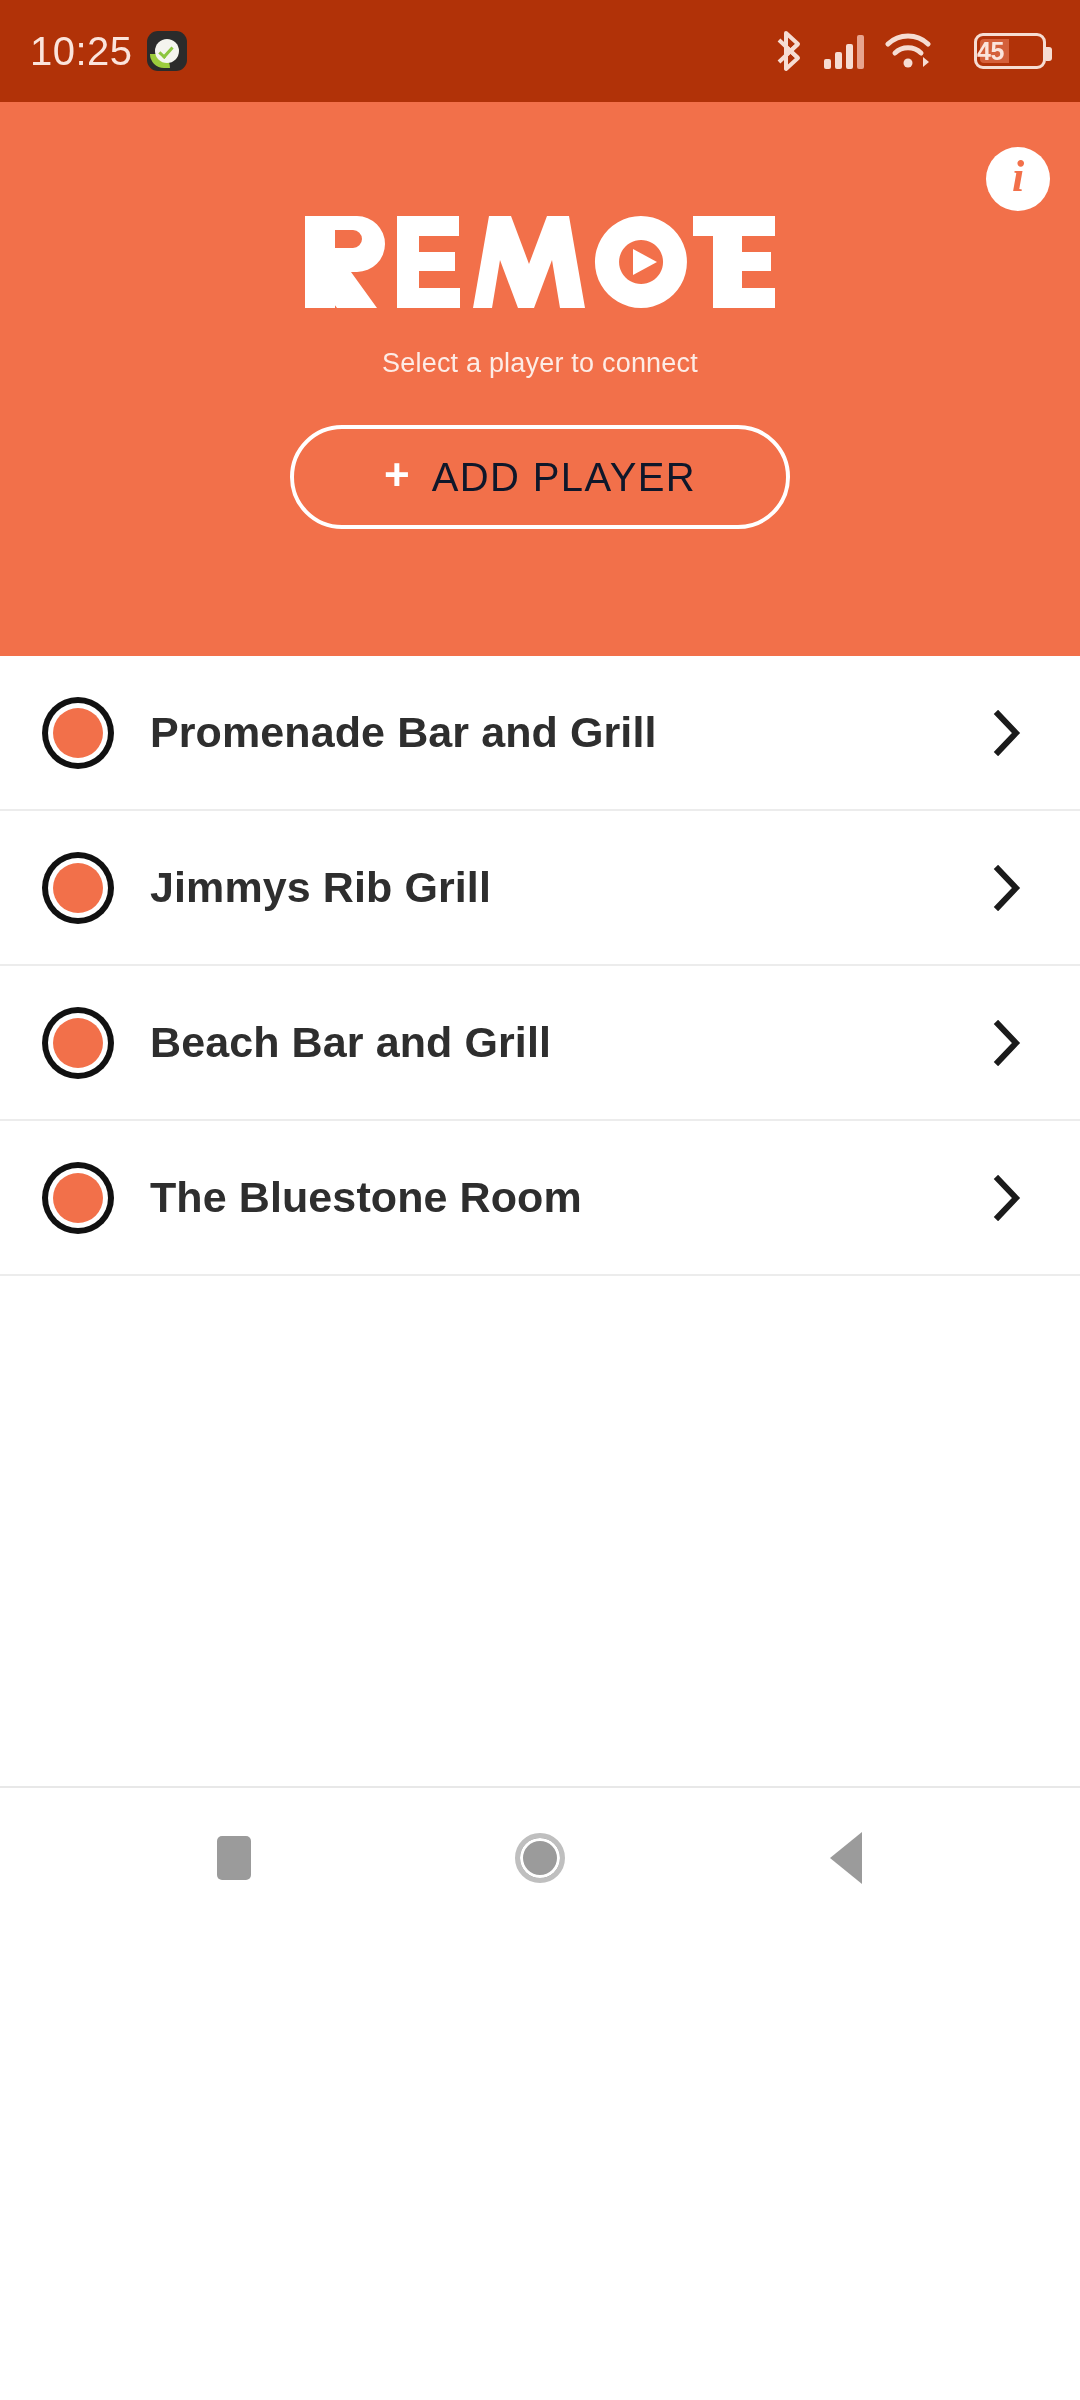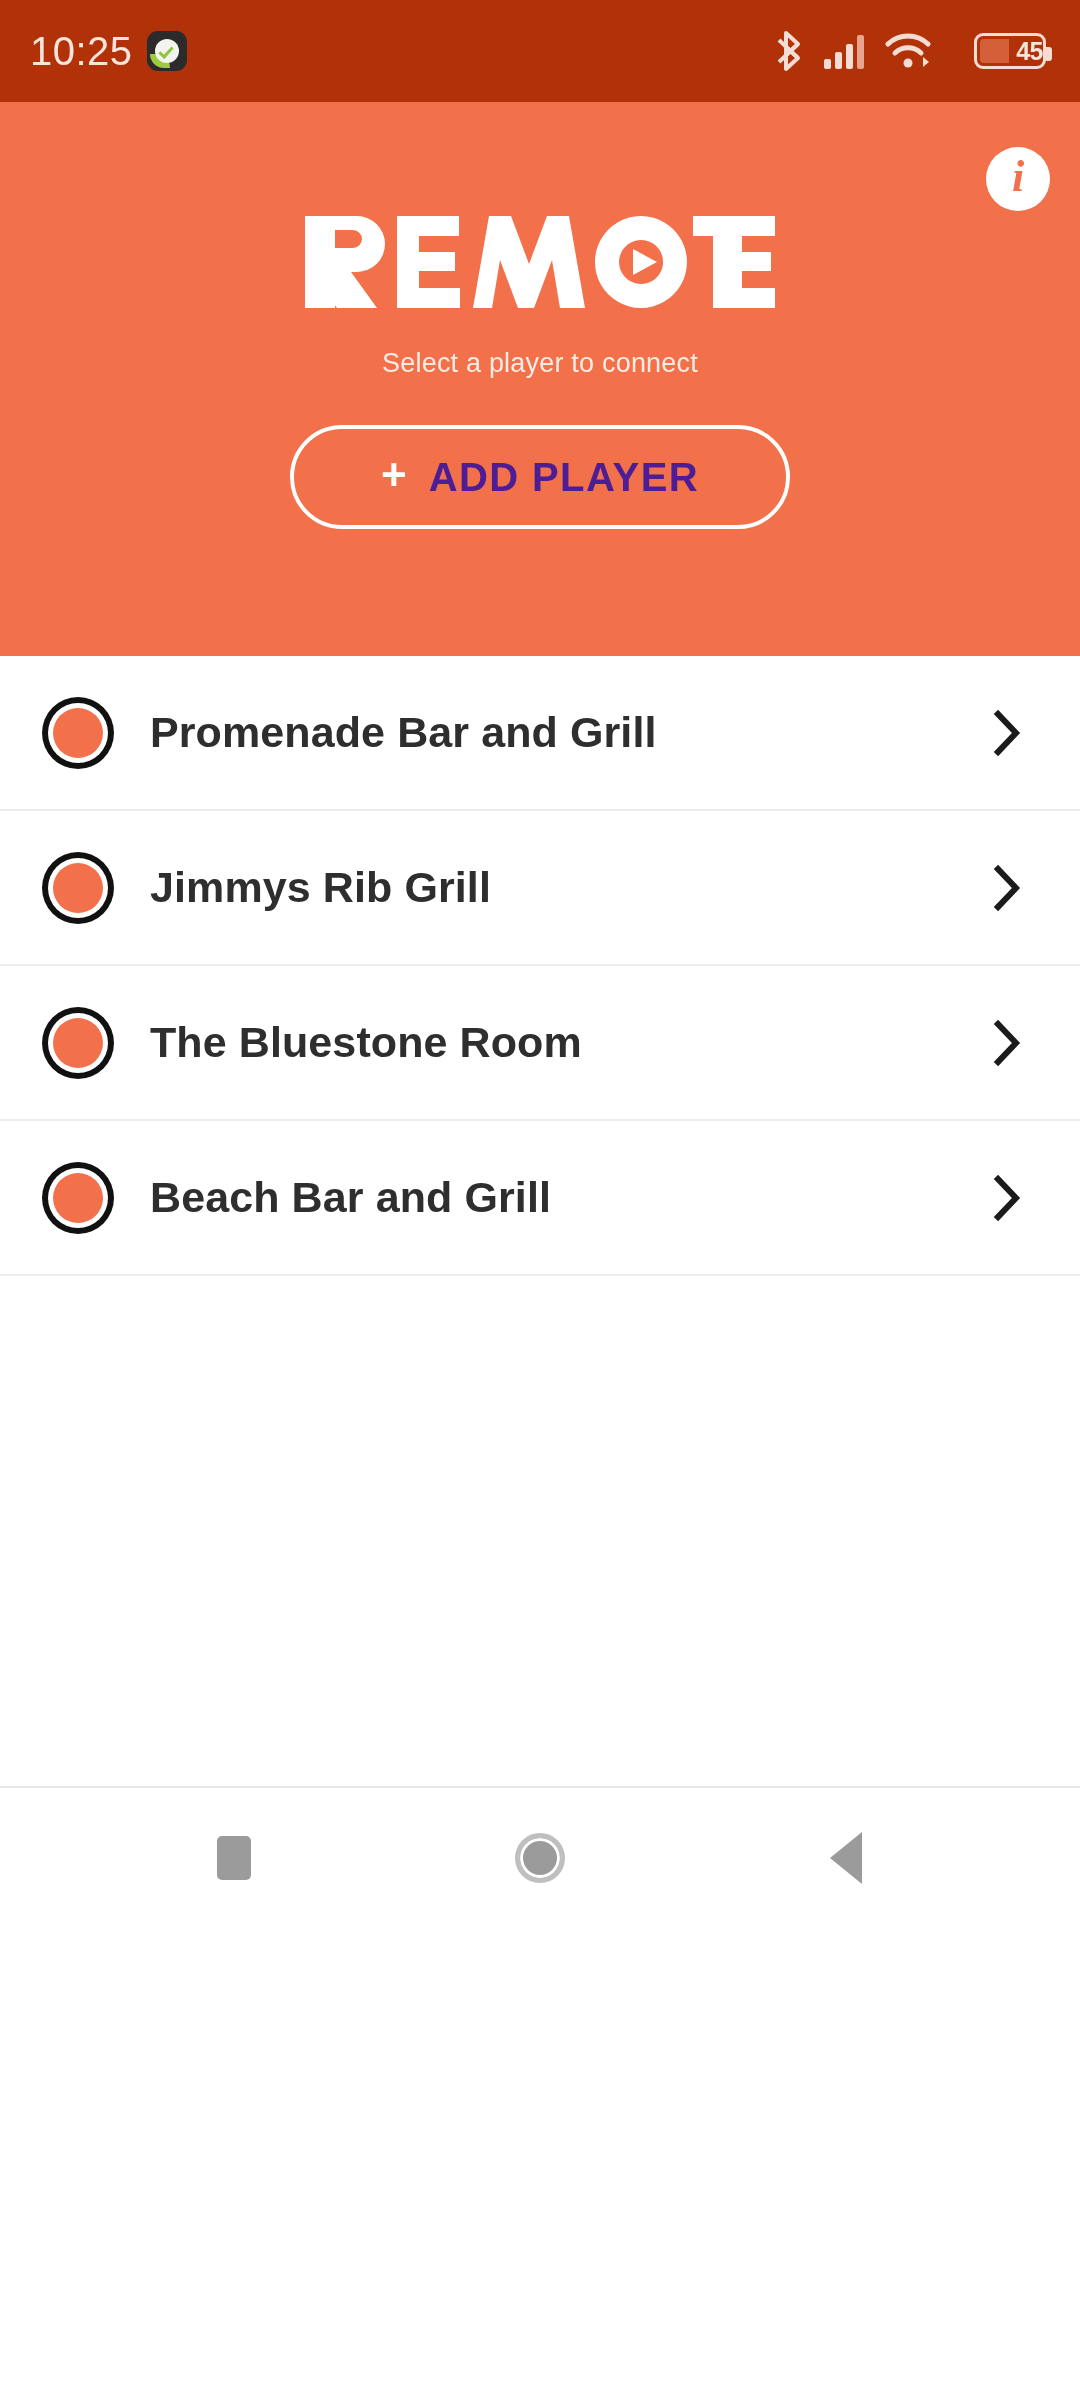--- a/index.html
+++ b/index.html
@@ -49,21 +49,21 @@
     border:3px solid #8cc63f; border-top:none; border-left:none;
     transform:rotate(42deg);
   }
   .status-right {
     margin-left:auto; display:flex; align-items:center; gap:17px;
   }
   .ic { display:block; }
   .batt {
     position:relative; width:72px; height:36px;
     border:3px solid #f6ddd3; border-radius:9px;
-    display:flex; align-items:center; justify-content:flex-end;margin-left:26px;
+    display:flex; align-items:center; justify-content:flex-start;margin-left:26px;
   }
   .batt::after {
     content:""; position:absolute; right:-9px; top:11px;
     width:6px; height:14px; background:#f6ddd3; border-radius:0 3px 3px 0;
   }
   .batt .fill {
     position:absolute; left:3px; top:3px; bottom:3px;
     width:44%; background:#d4603a; border-radius:4px 0 0 4px;
   }
   .batt .pct {
@@ -108,21 +108,21 @@
     border:4px solid #ffffff; border-radius:56px;
     background:transparent;
     display:flex; align-items:center; justify-content:center;
     gap:22px; cursor:pointer;
   }
   .add-btn .plus {
     color:#ffffff; font-size:44px; font-weight:700; line-height:1;
     transform:translateY(-2px);
   }
   .add-btn .label {
-    color:#4c1d95; font-size:40px; font-weight:700;
+    color:#0f172a; font-size:40px; font-weight:400;
     letter-spacing:1.4px;
   }
 
   
   .list { flex:1 1 auto; background:#ffffff; overflow:hidden; }
   .row {
     position:relative;
     height:155px;
     display:flex; align-items:center;
     padding:0 46px 0 42px;
@@ -286,42 +286,42 @@
         </svg>
       </span>
     </div>
 
     <div class="row">
       <span class="dot">
         <span class="inner-white">
             <span class="inner-orange"></span>
           </span>
       </span>
+      <span class="name">Beach Bar and Grill</span>
+      <span class="chev">
+        <svg width="30" height="46" viewBox="0 0 30 46">
+          <path d="M6 4 L24 23 L6 42" fill="none" stroke="#1b1b1b" stroke-width="6" stroke-linecap="square"></path>
+        </svg>
+      </span>
+    </div>
+
+    <div class="row">
+      <span class="dot">
+        <span class="inner-white">
+            <span class="inner-orange"></span>
+          </span>
+      </span>
       <span class="name">The Bluestone Room</span>
       <span class="chev">
         <svg width="30" height="46" viewBox="0 0 30 46">
           <path d="M6 4 L24 23 L6 42" fill="none" stroke="#1b1b1b" stroke-width="6" stroke-linecap="square"></path>
         </svg>
       </span>
     </div>
 
-    <div class="row">
-      <span class="dot">
-        <span class="inner-white">
-            <span class="inner-orange"></span>
-          </span>
-      </span>
-      <span class="name">Beach Bar and Grill</span>
-      <span class="chev">
-        <svg width="30" height="46" viewBox="0 0 30 46">
-          <path d="M6 4 L24 23 L6 42" fill="none" stroke="#1b1b1b" stroke-width="6" stroke-linecap="square"></path>
-        </svg>
-      </span>
-    </div>
-
   </div>
 
   <div class="navbar">
     <div class="nav-btn">
       <span class="nav-square"></span>
     </div>
     <div class="nav-btn">
       <span class="nav-circle"></span>
     </div>
     <div class="nav-btn">

